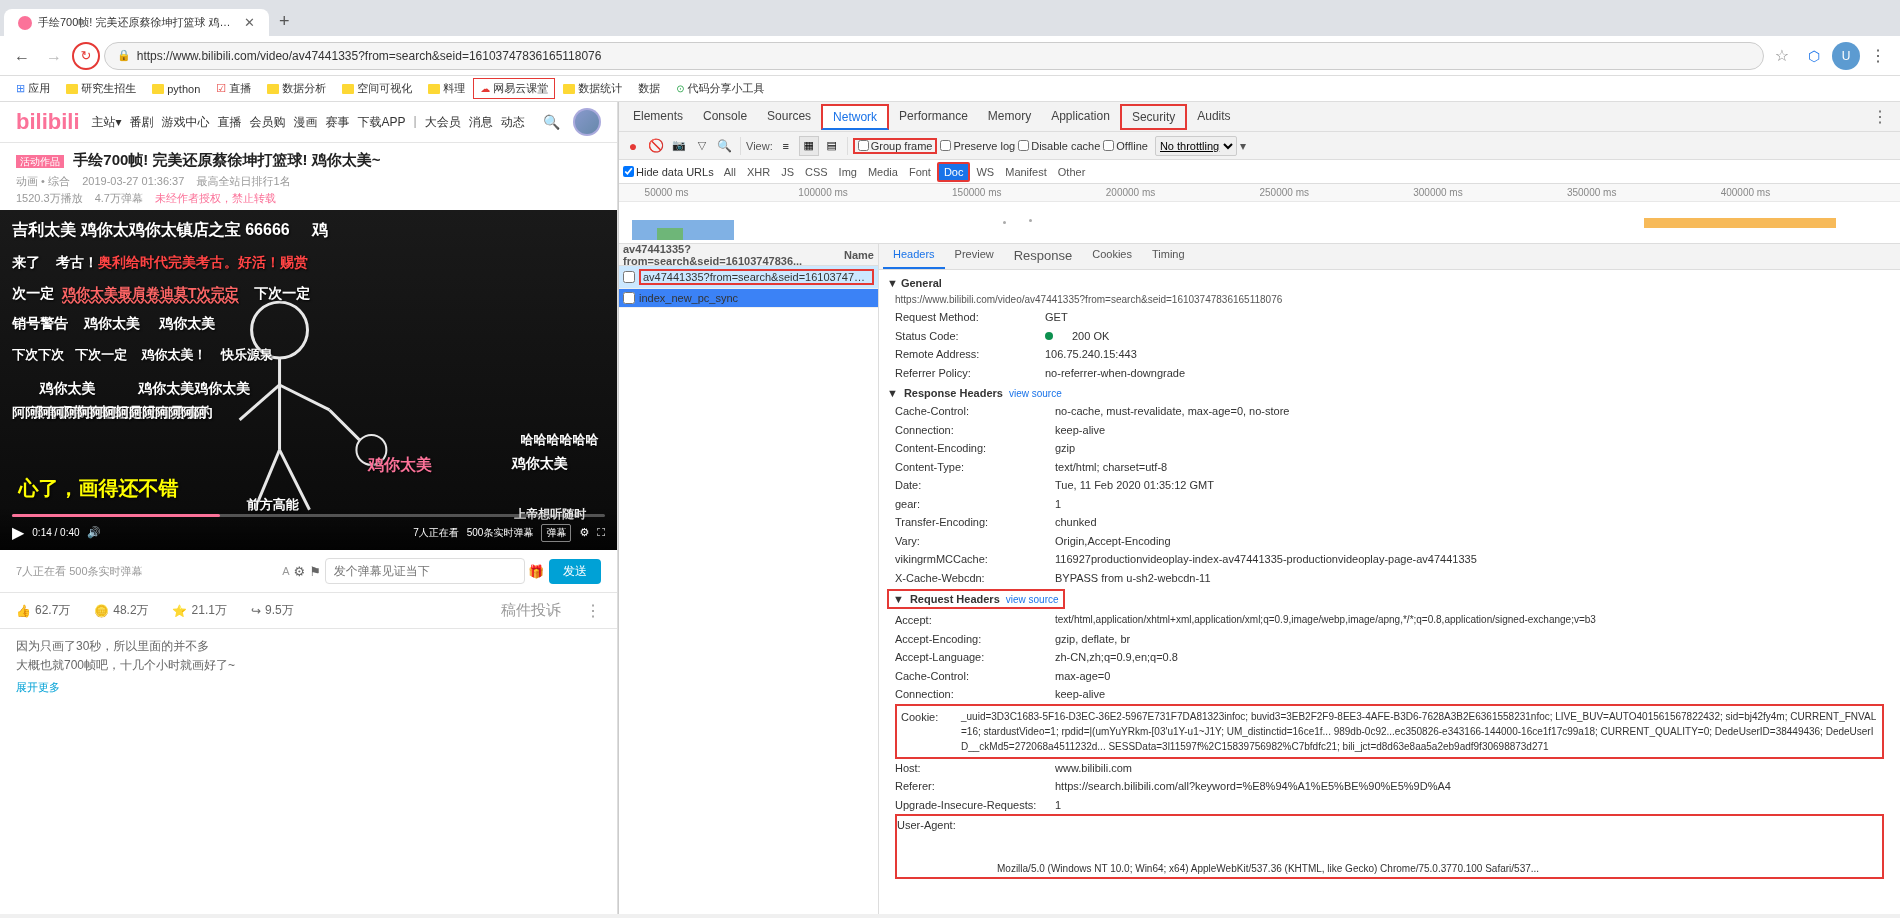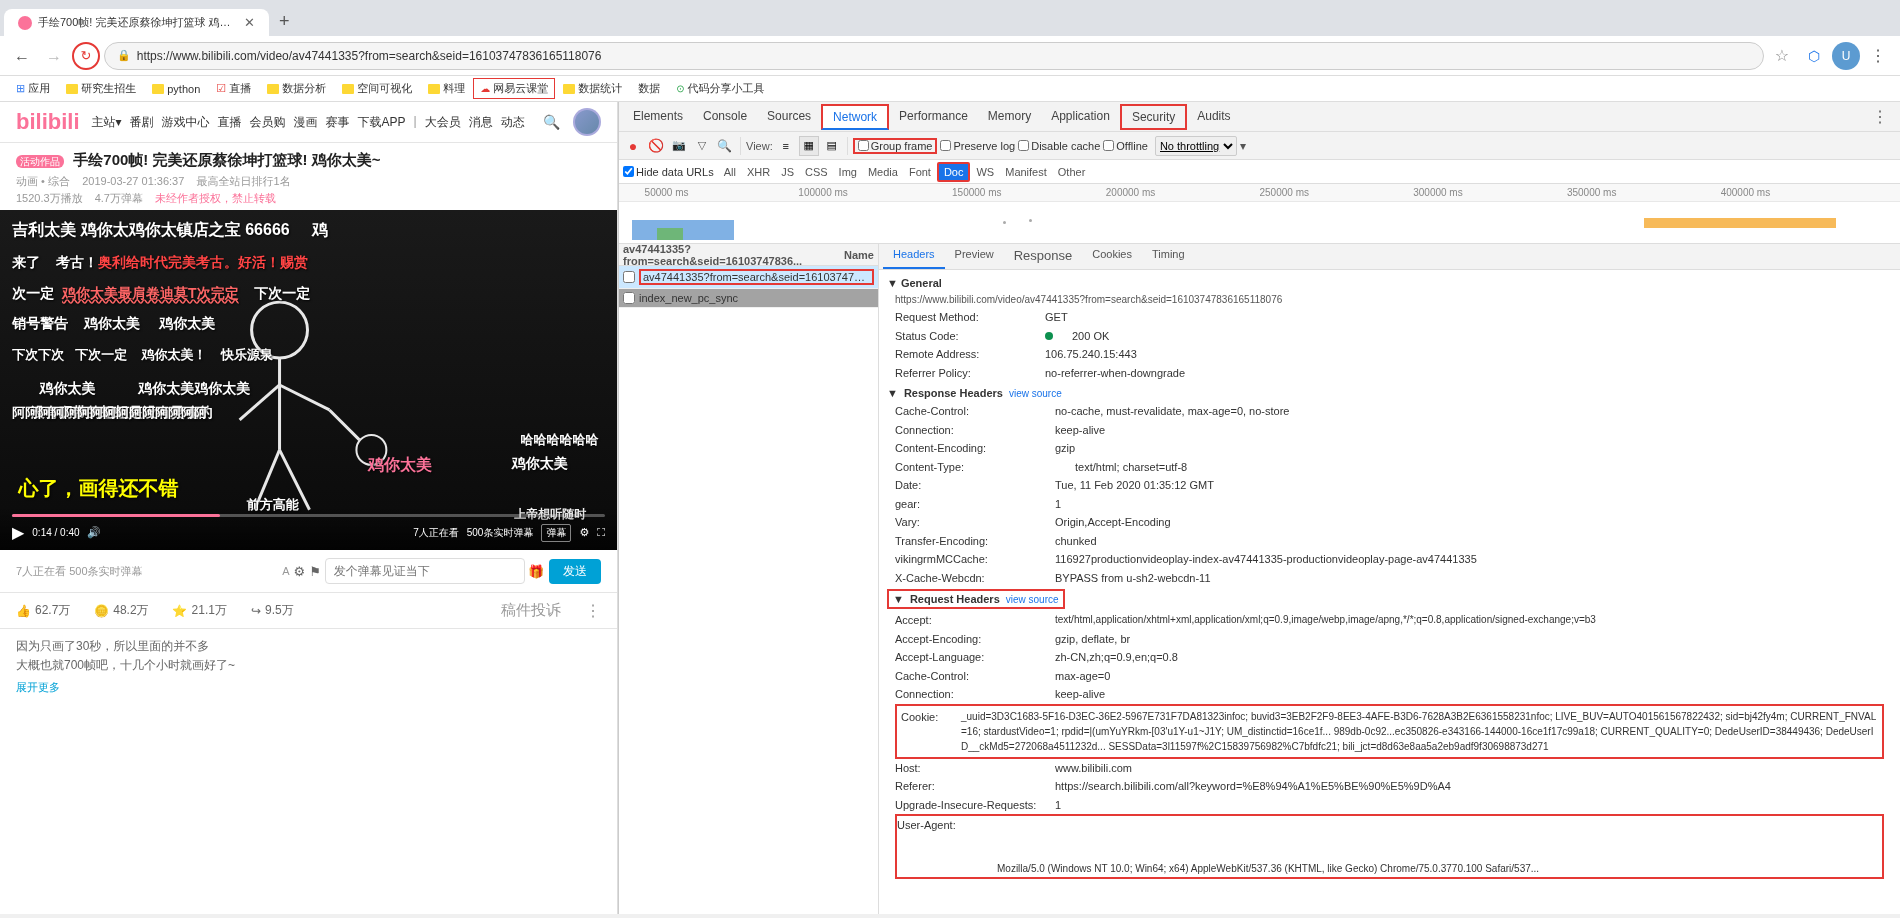--- a/index.html
+++ b/index.html
@@ -103,21 +103,21 @@
         <span style="cursor:pointer;">动态</span>
       </div>
       <div style="margin-left:auto;font-size:14px;color:#666;cursor:pointer;">🔍</div>
       <div style="width:28px;height:28px;border-radius:50%;background:#aad;overflow:hidden;cursor:pointer;display:flex;align-items:center;justify-content:center;">
         <div style="width:24px;height:24px;border-radius:50%;background:linear-gradient(135deg,#89c,#68a);"></div>
       </div>
     </div>
 
     <div style="padding:8px 16px 4px 16px;">
       <div style="margin-bottom:4px;">
-        <span style="background:#fb7299;color:white;font-size:10px;padding:1px 4px;border-radius:6px;margin-right:6px;">活动作品</span>
+        <span style="background:#fb7299;color:white;font-size:10px;padding:1px 4px;border-radius:0;margin-right:6px;">活动作品</span>
         <span style="font-size:15px;font-weight:bold;color:#212121;">手绘700帧! 完美还原蔡徐坤打篮球! 鸡你太美~</span>
       </div>
       <div style="font-size:11px;color:#999;margin-bottom:2px;">
         <span>动画 • 综合</span>&nbsp;&nbsp;&nbsp;
         <span>2019-03-27 01:36:37</span>&nbsp;&nbsp;&nbsp;
         <span>最高全站日排行1名</span>
       </div>
       <div style="font-size:11px;color:#999;display:flex;gap:12px;align-items:center;">
         <span>1520.3万播放</span>
         <span>4.7万弹幕</span>
@@ -320,21 +320,21 @@
         <div style="display:flex;background:#f3f3f3;border-bottom:1px solid #ddd;height:22px;font-size:11px;color:#555;align-items:center;padding:0 4px;flex-shrink:0;">
           <span style="font-weight:600;">av47441335?from=search&amp;seid=16103747836...</span>
           <span style="font-weight:600;">Name</span>
         </div>
 
         <div style="display:flex;align-items:center;padding:3px 4px;cursor:pointer;border-bottom:1px solid #f0f0f0;font-size:11px;background:#cce8ff;">
           <input type="checkbox" style="width: 12px; height: 12px; margin-right: 4px; flex-shrink: 0;">
           <span style="flex:1;overflow:hidden;text-overflow:ellipsis;white-space:nowrap;color:#333;border:2px solid #e53935;padding:0 2px;">av47441335?from=search&amp;seid=16103747836...</span>
         </div>
 
-        <div style="display:flex;align-items:center;padding:3px 4px;cursor:pointer;border-bottom:1px solid #f0f0f0;font-size:11px;background:#a3a3a3;">
+        <div style="display:flex;align-items:center;padding:3px 4px;cursor:pointer;border-bottom:1px solid #f0f0f0;font-size:11px;background:#3b82f6;">
           <input type="checkbox" style="width: 12px; height: 12px; margin-right: 4px; flex-shrink: 0;">
           <span style="flex:1;overflow:hidden;text-overflow:ellipsis;white-space:nowrap;color:#333;">index_new_pc_sync</span>
         </div>
       </div>
 
       <div style="flex:1;overflow-y:auto;background:white;min-width:0;">
 
         <div style="display:flex;background:#f3f3f3;border-bottom:1px solid #ddd;height:26px;padding:0 4px;flex-shrink:0;position:sticky;top:0;z-index:10;">
           <div style="padding:4px 10px;font-size:11px;color:#1a73e8;cursor:pointer;border-bottom:2px solid #1a73e8;">Headers</div>
           <div style="padding:4px 10px;font-size:11px;color:#555;cursor:pointer;border-bottom:2px solid transparent;">Preview</div>
@@ -385,39 +385,39 @@
                 <span style="color:#333;">no-cache, must-revalidate, max-age=0, no-store</span>
               </div>
               <div style="display:flex;padding:1px 0;line-height:1.5;">
                 <span style="color:#333;font-weight:500;min-width:160px;flex-shrink:0;">Connection:</span>
                 <span style="color:#333;">keep-alive</span>
               </div>
               <div style="display:flex;padding:1px 0;line-height:1.5;">
                 <span style="color:#333;font-weight:500;min-width:160px;flex-shrink:0;">Content-Encoding:</span>
                 <span style="color:#333;">gzip</span>
               </div>
-              <div style="display:flex;padding:1px 0;line-height:1.5;gap:20px;">
+              <div style="display:flex;padding:1px 0;line-height:1.5;">
                 <span style="color:#333;font-weight:500;min-width:160px;flex-shrink:0;">Content-Type:</span>
                 <span style="color:#333;">text/html; charset=utf-8</span>
               </div>
               <div style="display:flex;padding:1px 0;line-height:1.5;">
                 <span style="color:#333;font-weight:500;min-width:160px;flex-shrink:0;">Date:</span>
                 <span style="color:#333;">Tue, 11 Feb 2020 01:35:12 GMT</span>
               </div>
               <div style="display:flex;padding:1px 0;line-height:1.5;">
                 <span style="color:#333;font-weight:500;min-width:160px;flex-shrink:0;">gear:</span>
                 <span style="color:#333;">1</span>
               </div>
               <div style="display:flex;padding:1px 0;line-height:1.5;">
+                <span style="color:#333;font-weight:500;min-width:160px;flex-shrink:0;">Transfer-Encoding:</span>
+                <span style="color:#333;">chunked</span>
+              </div>
+              <div style="display:flex;padding:1px 0;line-height:1.5;">
                 <span style="color:#333;font-weight:500;min-width:160px;flex-shrink:0;">Vary:</span>
                 <span style="color:#333;">Origin,Accept-Encoding</span>
-              </div>
-              <div style="display:flex;padding:1px 0;line-height:1.5;">
-                <span style="color:#333;font-weight:500;min-width:160px;flex-shrink:0;">Transfer-Encoding:</span>
-                <span style="color:#333;">chunked</span>
               </div>
               <div style="display:flex;padding:1px 0;line-height:1.5;">
                 <span style="color:#333;font-weight:500;min-width:160px;flex-shrink:0;">vikingrmMCCache:</span>
                 <span style="color:#333;word-break:break-all;">116927productionvideoplay-index-av47441335-productionvideoplay-page-av47441335</span>
               </div>
               <div style="display:flex;padding:1px 0;line-height:1.5;">
                 <span style="color:#333;font-weight:500;min-width:160px;flex-shrink:0;">X-Cache-Webcdn:</span>
                 <span style="color:#333;">BYPASS from u-sh2-webcdn-11</span>
               </div>
             </div>

